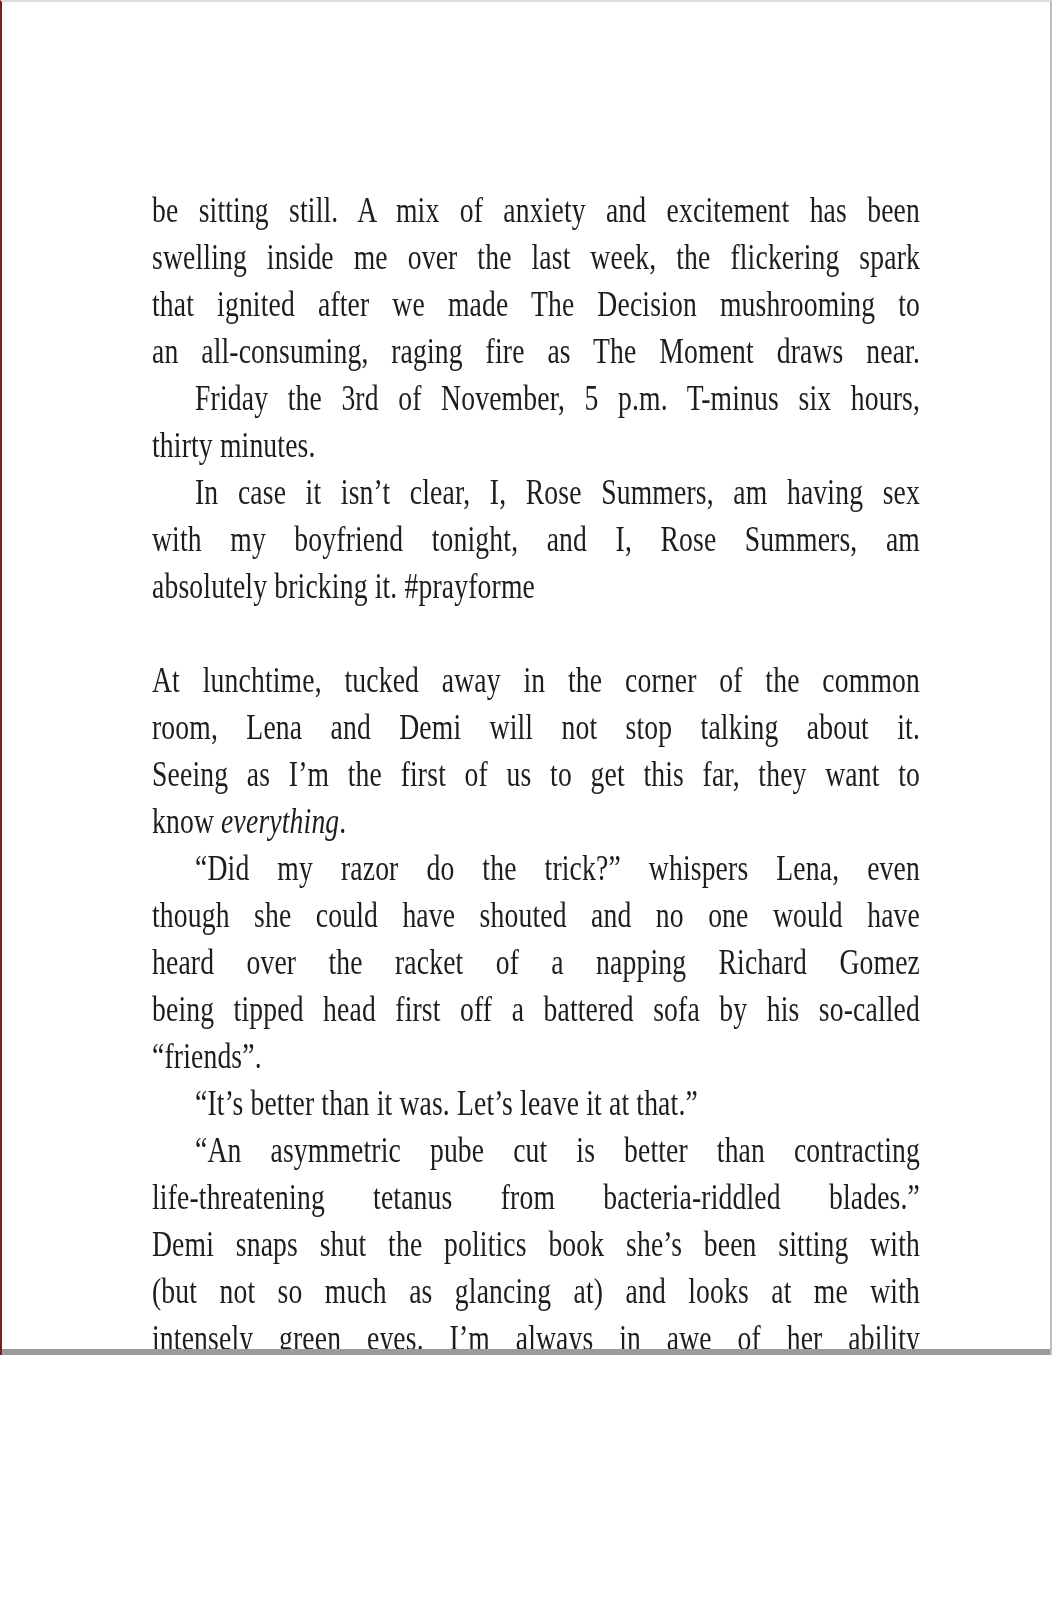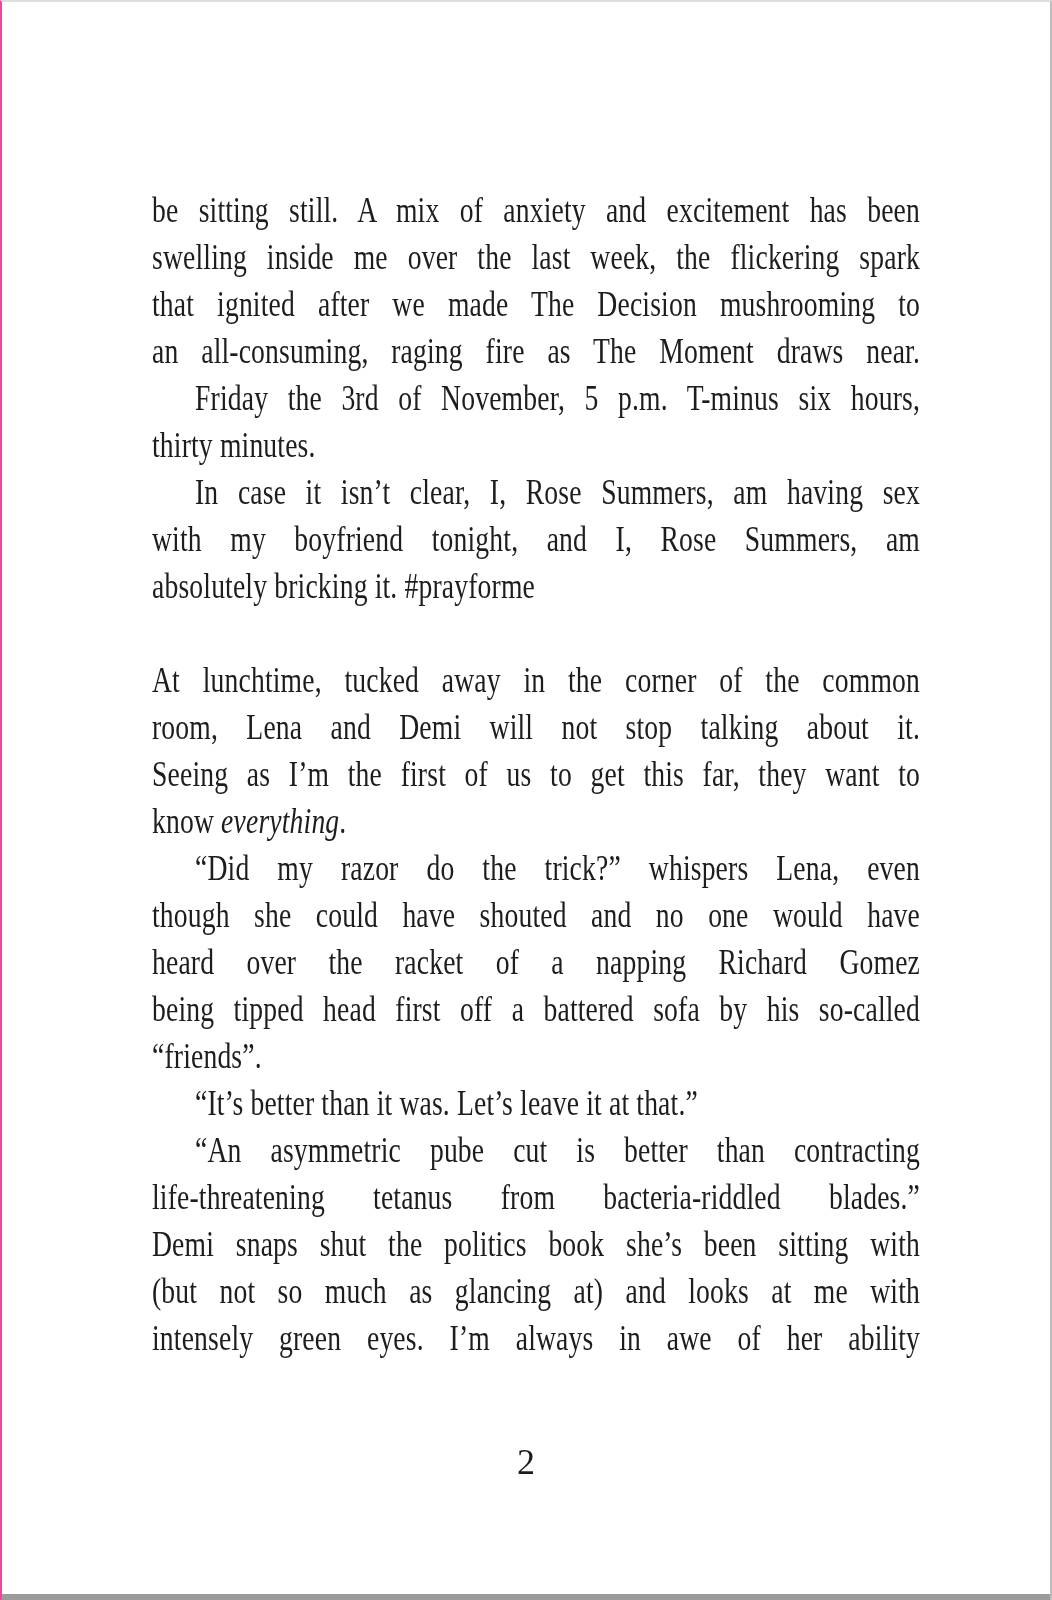--- a/index.html
+++ b/index.html
@@ -3,26 +3,26 @@
 <meta charset="utf-8">
 <style>
   html, body {
     margin: 0;
     padding: 0;
     background: #ffffff;
   }
   .page {
     position: relative;
     width: 1052px;
-    height: 1600px;
+    height: 1355px;
     background: #ffffff;
     overflow: hidden;
     box-sizing: border-box;
     border-top: 2px solid #dedede;
-    border-left: 2px solid #ec4899;
+    border-left: 2px solid #7f1d1d;
     border-right: 2px solid #bdbdbd;
     font-family: "Liberation Serif", "DejaVu Serif", serif;
   }
   .bottom-bar {
     position: absolute;
     left: 0;
     bottom: 0;
     width: 100%;
     height: 6px;
     background: #9b9b9b;

